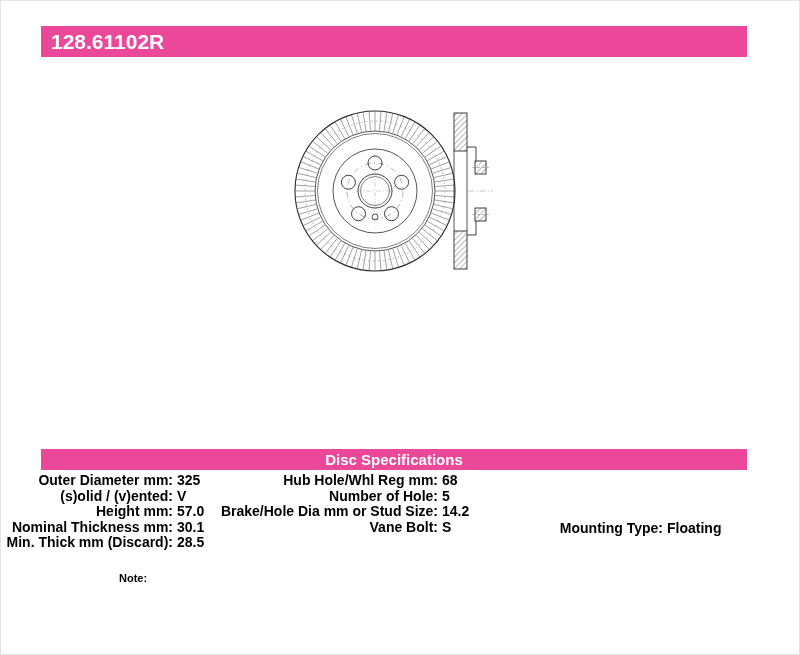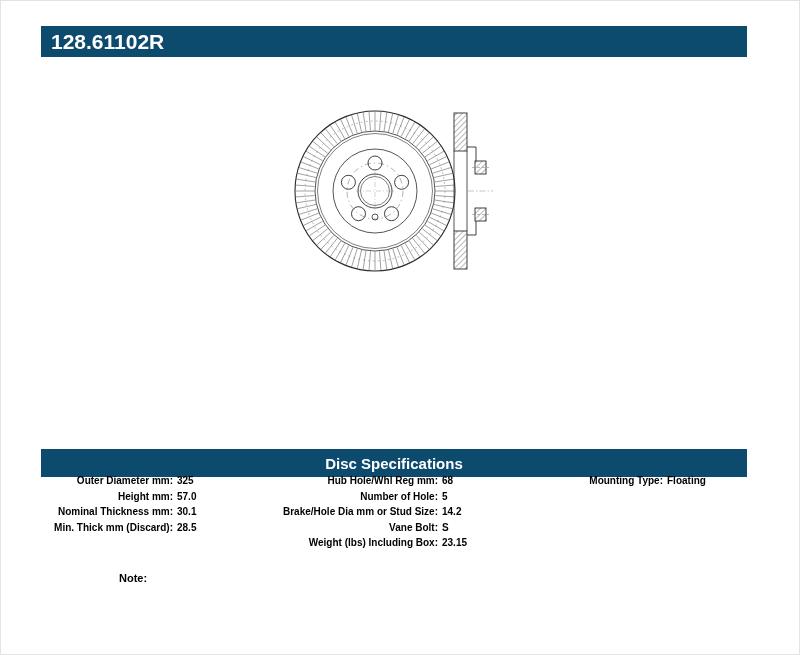--- a/index.html
+++ b/index.html
@@ -2,33 +2,33 @@
 <html><head>
 <meta charset="utf-8">
 <style>
   html,body{margin:0;padding:0;}
   body{
     width:800px;height:655px;position:relative;background:#fff;
     font-family:"Liberation Sans",sans-serif;color:#000;overflow:hidden;
     box-sizing:border-box;border:1px solid #e3e3e3;
   }
   .black-bar{
-    position:absolute;left:40px;width:706px;background:#0c4a6e;color:#fff;
+    position:absolute;left:40px;width:706px;background:#ec4899;color:#fff;
     font-weight:bold;box-sizing:border-box;display:flex;align-items:center;
   }
   #header-bar{top:25px;height:31px;font-size:21px;justify-content:space-between;padding:0 10px;}
-  #spec-bar{top:448px;height:28px;font-size:15px;justify-content:center;}
+  #spec-bar{top:448px;height:21px;font-size:15px;justify-content:center;}
   #drawing{position:absolute;left:270px;top:88px;}
-  .spec-col{position:absolute;top:472px;font-size:10px;font-weight:bold;line-height:15.6px;}
+  .spec-col{position:absolute;top:472px;font-size:14px;font-weight:bold;line-height:15.6px;}
   .spec-row{display:flex;white-space:nowrap;}
   .lbl{display:flex;justify-content:flex-end;white-space:nowrap;}
   .val{margin-left:4px;}
   #col-left{left:40px;}  #col-left .lbl{width:132px;}
   #col-mid{left:297px;text-align:center;}  #col-mid .lbl{width:140px;}
-  #col-right{left:540px;}#col-right .lbl{width:122px;}
+  #col-right{left:540px;margin-top:48px;}#col-right .lbl{width:122px;}
   #note{position:absolute;left:95px;top:571px;font-size:11px;font-weight:bold;padding-left:23px;}
 </style>
 </head>
 <body>
 
 <div id="header-bar" class="black-bar">
   <span>128.61102R</span>
 </div>
 
 <svg id="drawing" width="250" height="205" viewBox="0 0 250 205">
@@ -172,20 +172,24 @@
 <div id="spec-bar" class="black-bar">
   <span>Disc Specifications</span>
 </div>
 
 <div id="col-left" class="spec-col">
     <div class="spec-row">
       <span class="lbl">Outer Diameter mm:</span>
       <span class="val">325</span>
     </div>
     <div class="spec-row">
+      <span class="lbl">(s)olid / (v)ented:</span>
+      <span class="val">V</span>
+    </div>
+    <div class="spec-row">
       <span class="lbl">Height mm:</span>
       <span class="val">57.0</span>
     </div>
     <div class="spec-row">
       <span class="lbl">Nominal Thickness mm:</span>
       <span class="val">30.1</span>
     </div>
     <div class="spec-row">
       <span class="lbl">Min. Thick mm (Discard):</span>
       <span class="val">28.5</span>
@@ -201,24 +205,20 @@
       <span class="val">5</span>
     </div>
     <div class="spec-row">
       <span class="lbl">Brake/Hole Dia mm or Stud Size:</span>
       <span class="val">14.2</span>
     </div>
     <div class="spec-row">
       <span class="lbl">Vane Bolt:</span>
       <span class="val">S</span>
     </div>
-    <div class="spec-row">
-      <span class="lbl">Weight (lbs) Including Box:</span>
-      <span class="val">23.15</span>
-    </div>
   </div>
 <div id="col-right" class="spec-col">
     <div class="spec-row">
       <span class="lbl">Mounting Type:</span>
       <span class="val">Floating</span>
     </div>
   </div>
 
 <div id="note">Note:</div>
 

